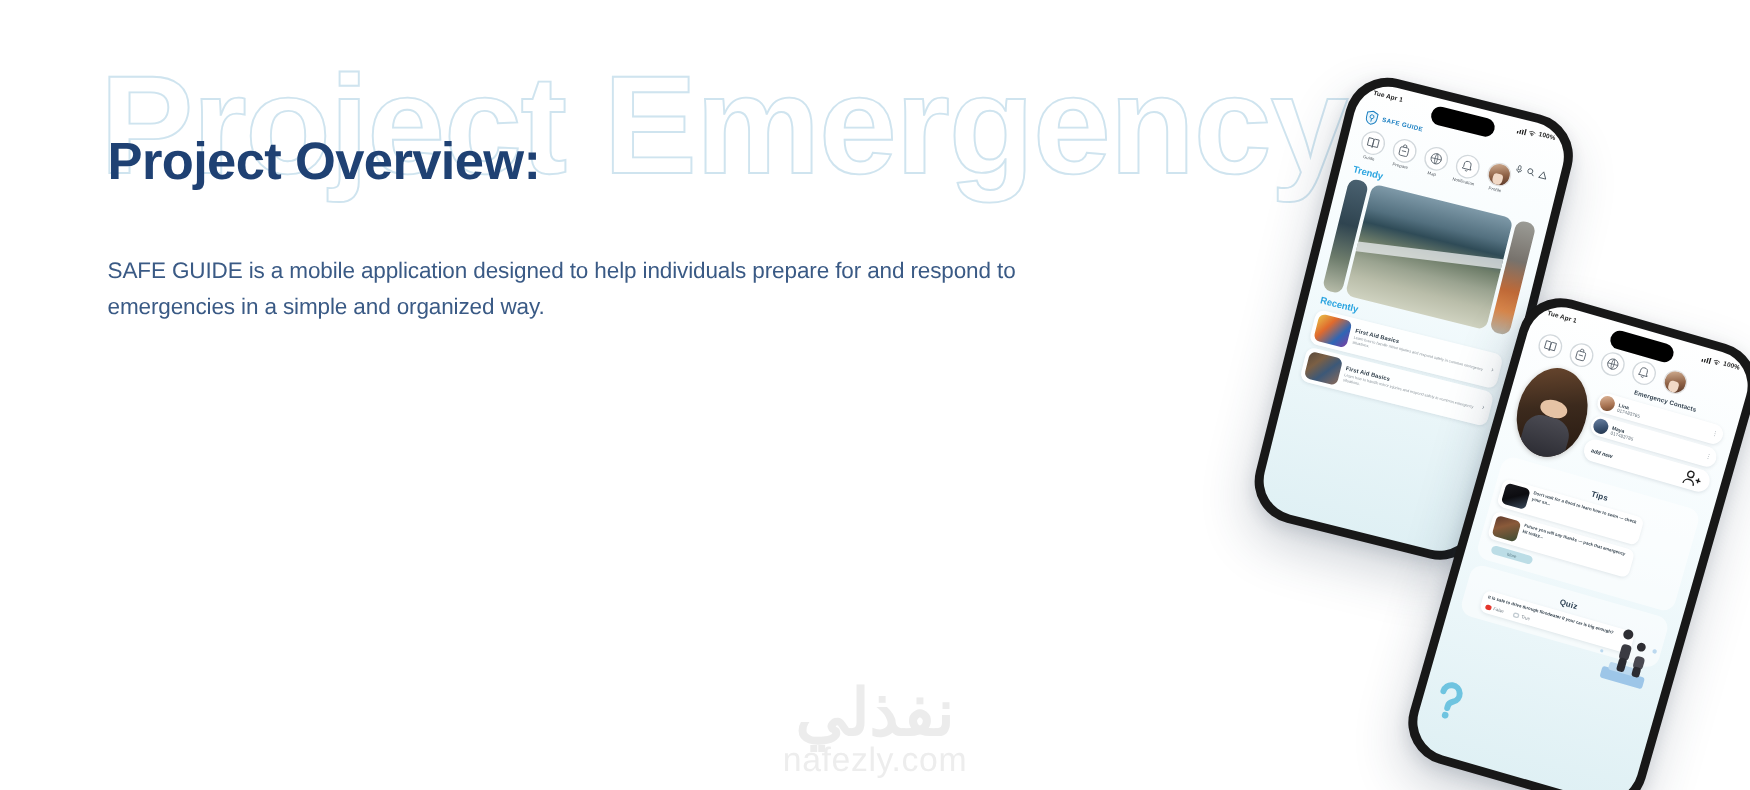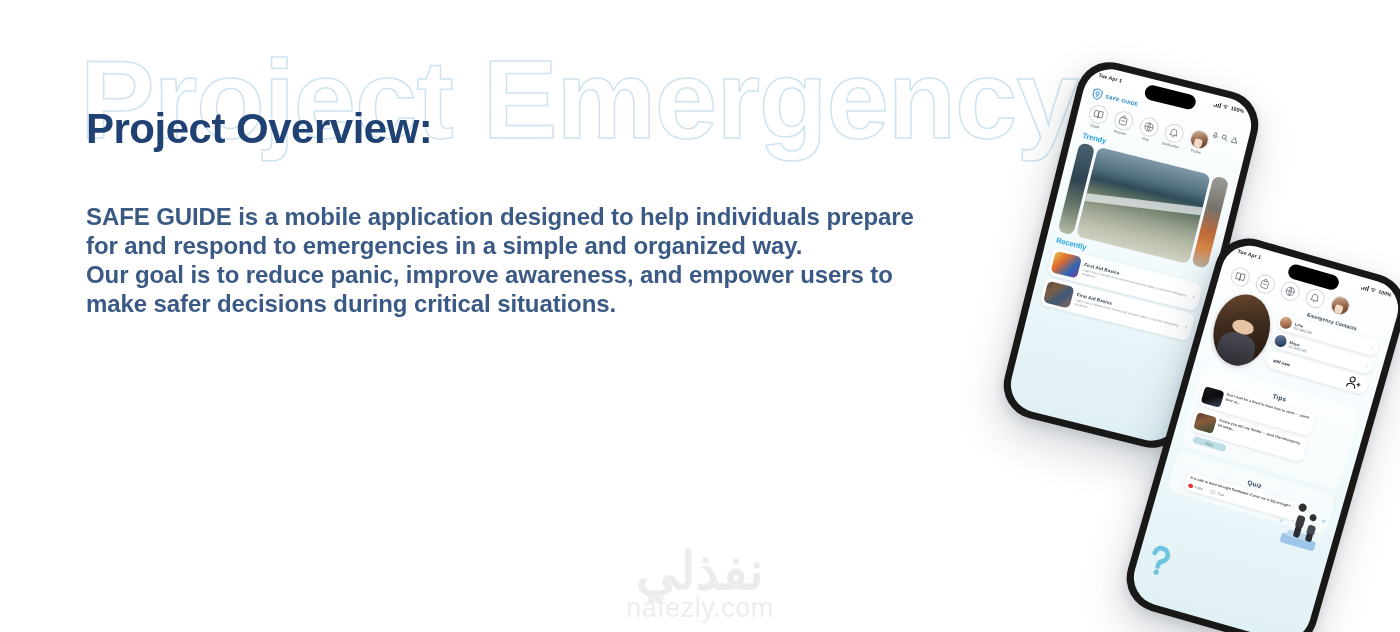--- a/index.html
+++ b/index.html
@@ -52,23 +52,23 @@
 
   .body-copy {
     position: absolute;
     left: 86px;
     top: 202px;
     width: 830px;
   }
   .body-copy p {
     margin: 0;
     color: #3a5a85;
-    font-size: 24px;
+    font-size: 18px;
     line-height: 29px;
-    font-weight: 700;
+    font-weight: 400;
     letter-spacing: -0.1px;
   }
 
   
   .watermark {
     position: absolute;
     left: 0;
     right: 0;
     bottom: 8px;
     text-align: center;
@@ -521,21 +521,20 @@
 </head>
 <body>
 
 <div class="title-stack">
   <div class="title-ghost">Project Emergency</div>
   <div class="title-main">Project Overview:</div>
 </div>
 
 <div class="body-copy">
   <p>SAFE GUIDE is a mobile application designed to help individuals prepare for and respond to emergencies in a simple and organized way.</p>
-  <p>Our goal is to reduce panic, improve awareness, and empower users to make safer decisions during critical situations.</p>
 </div>
 
 <div class="watermark">
   <span class="wm-ar">نفذلي</span>
   <span class="wm-latin">nafezly.com</span>
 </div>
 
 <div class="phones">
 
   <div class="phone" id="phone-a">

